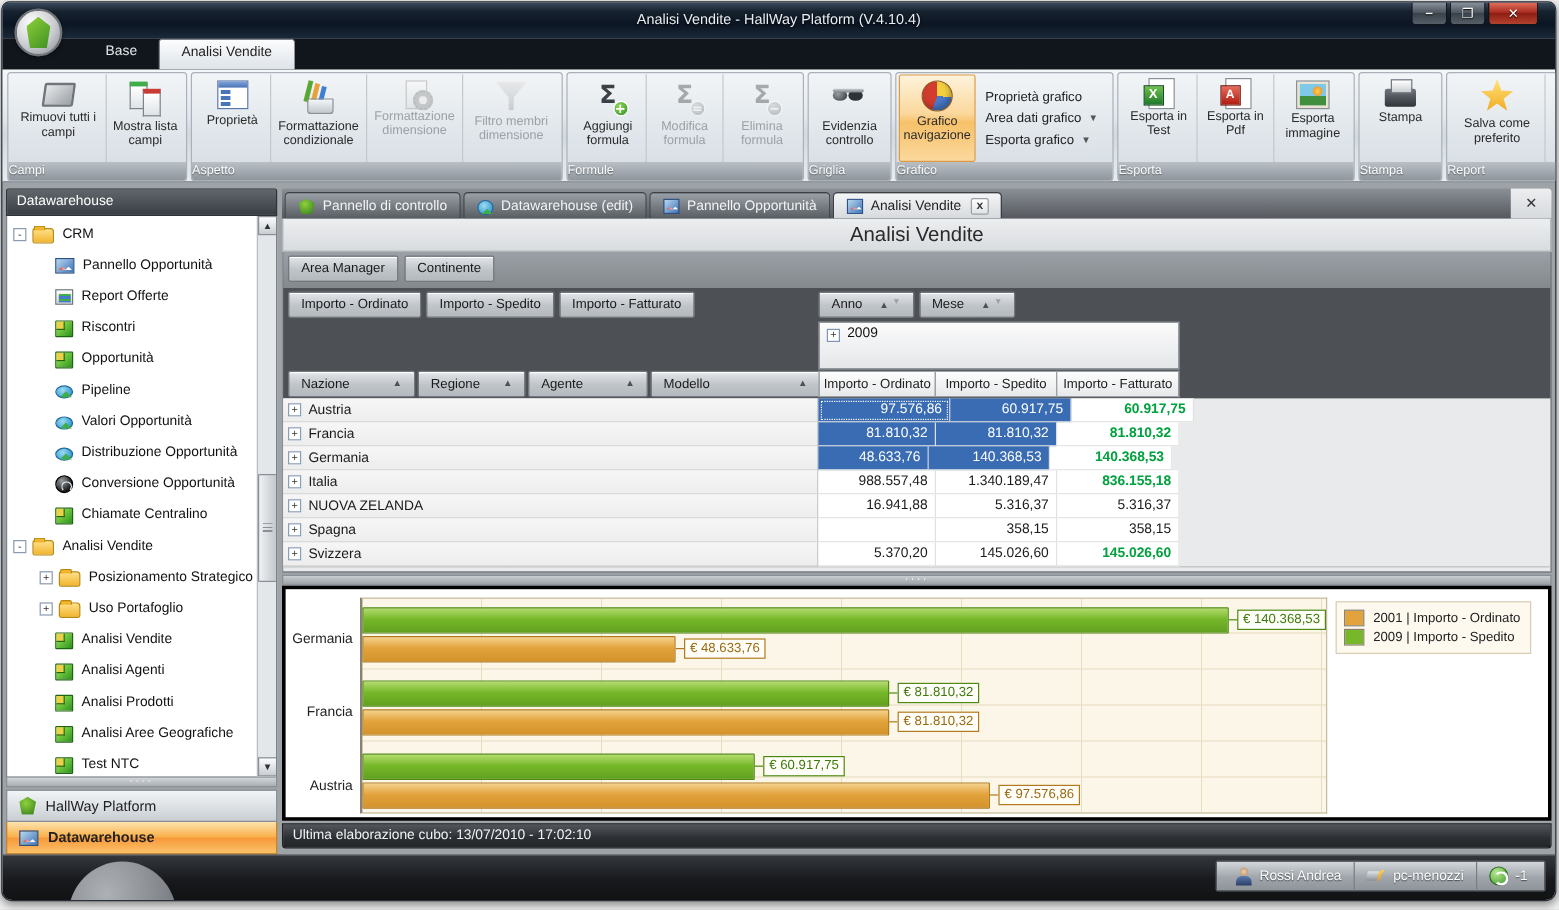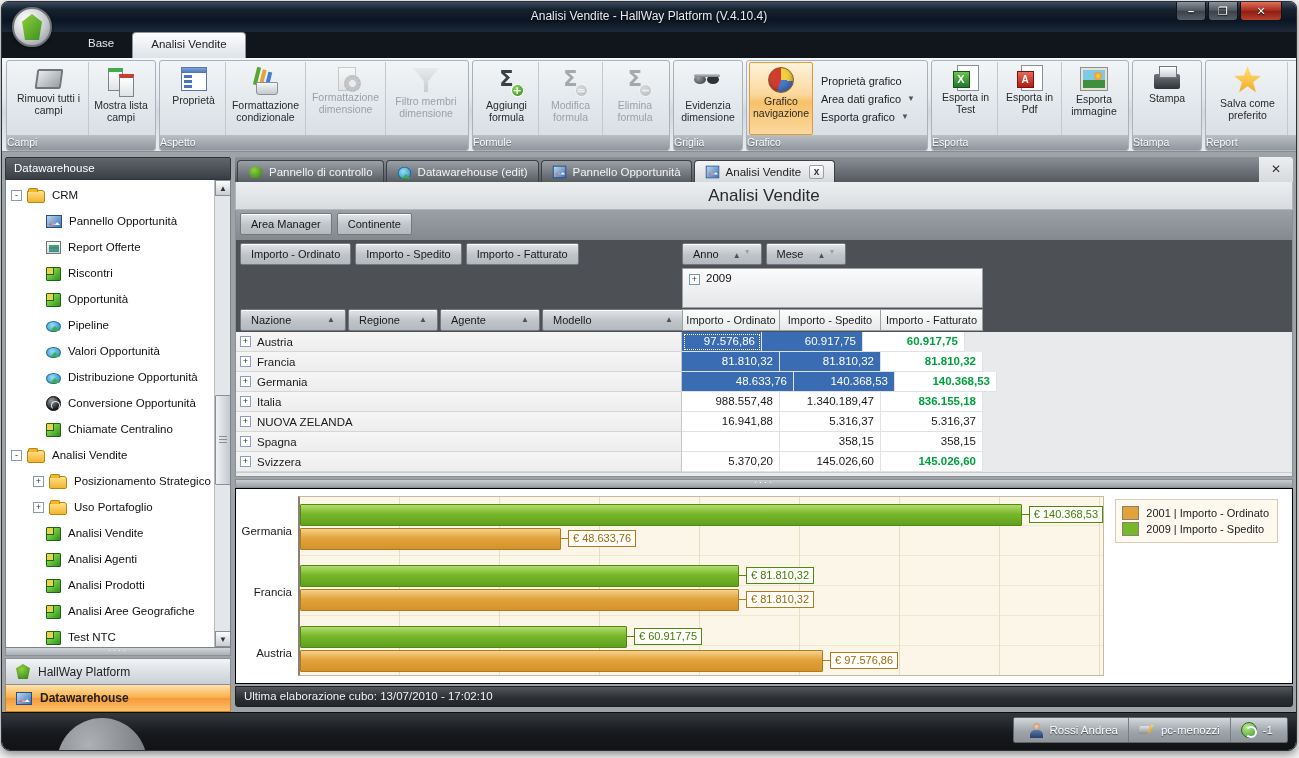--- a/index.html
+++ b/index.html
@@ -182,21 +182,21 @@
     text-align:right; padding:3px 6px 0 0; flex:none; }
   .gcell.sel { background:#3a6cb4; color:#fff; }
   .gcell.focus { outline:1px dotted #ffffff; outline-offset:-3px; }
   .gcell.green { color:#00a13e; font-weight:bold; }
   .grid-bottom { height:4px; background:#e9eaeb; border-top:1px solid #c9cbcd; }
 
   .h-splitter { height:9px; margin-top:2px; background:linear-gradient(#c9cdd1,#9aa0a5); border:1px solid #8a9096;
     text-align:center; line-height:5px; color:#fff; font-size:9px; letter-spacing:2px; cursor:row-resize; }
 
   
-  .chart-panel { height:196px; margin-top:0; background:#fff; border:1px solid #000000; position:relative; overflow:hidden; }
+  .chart-panel { height:196px; margin-top:0; background:#fff; border:3px solid #000000; position:relative; overflow:hidden; }
   .plot { position:absolute; left:62px; top:7px; width:806px; height:180px; background:#fbf6e7;
     border:1px solid #c4bb9e; border-left:2px solid #8a8270;
     background-image:repeating-linear-gradient(90deg,transparent 0 99px,#e7ddc2 99px 100px),
                      repeating-linear-gradient(0deg,transparent 0 29px,#f0e8d2 29px 30px); }
   .cgroup { position:absolute; left:0; right:0; }
   .cbar-row { display:flex; align-items:center; height:23px; margin-bottom:1px; }
   .cbar { height:22px; border-radius:1px; }
   .cbar.green { background:linear-gradient(#b4db6e,#76b82a 45%,#61a01e); border:1px solid #4e8a12; }
   .cbar.orange { background:linear-gradient(#f4d28c,#e2a33c 45%,#d4922a); border:1px solid #b27a1c; }
   .ctag { display:flex; align-items:center; }
@@ -301,21 +301,21 @@
             <div class="ric i-sigma">Σ<span class="badge del">−</span></div>
             <div class="rlabel">Elimina formula</div>
           </div>
         </div>
         <div class="rgroup-label">Formule</div>
       </div>
       <div class="rgroup">
         <div class="rbody">
           <div class="rbtn">
             <div class="ric i-glasses"></div>
-            <div class="rlabel">Evidenzia dimensione</div>
+            <div class="rlabel">Evidenzia controllo</div>
           </div>
         </div>
         <div class="rgroup-label">Griglia</div>
       </div>
       <div class="rgroup">
         <div class="rbody">
           <div class="rbtn active-btn">
             <div class="ric i-pie"></div>
             <div class="rlabel">Grafico navigazione</div>
           </div>
@@ -536,39 +536,39 @@
               <div class="vcap" style="width: 101px;">Importo - Spedito</div>
               <div class="vcap" style="width: 102px;">Importo - Fatturato</div>
             </div>
         </div>
         <div class="grid-rows" id="grid-rows">
             <div class="grow">
               <div class="glabel">
                 <span class="exp">+</span>
                 <span>Austria</span>
               </div>
-              <div class="gcell sel focus" style="width: 80px; text-align: right;">97.576,86</div>
+              <div class="gcell sel focus" style="width: 110px; text-align: right;">97.576,86</div>
               <div class="gcell sel" style="width: 101px;">60.917,75</div>
               <div class="gcell green" style="width: 102px;">60.917,75</div>
             </div>
             <div class="grow">
               <div class="glabel">
                 <span class="exp">+</span>
                 <span>Francia</span>
               </div>
               <div class="gcell sel" style="width: 98px;">81.810,32</div>
               <div class="gcell sel" style="width: 101px;">81.810,32</div>
               <div class="gcell green" style="width: 102px;">81.810,32</div>
             </div>
             <div class="grow">
               <div class="glabel">
                 <span class="exp">+</span>
                 <span>Germania</span>
               </div>
-              <div class="gcell sel" style="width: 112px;">48.633,76</div>
+              <div class="gcell sel" style="width: 92px;">48.633,76</div>
               <div class="gcell sel" style="width: 101px;">140.368,53</div>
               <div class="gcell green" style="width: 102px;">140.368,53</div>
             </div>
             <div class="grow">
               <div class="glabel">
                 <span class="exp">+</span>
                 <span>Italia</span>
               </div>
               <div class="gcell" style="width: 98px;">988.557,48</div>
               <div class="gcell" style="width: 101px;">1.340.189,47</div>

